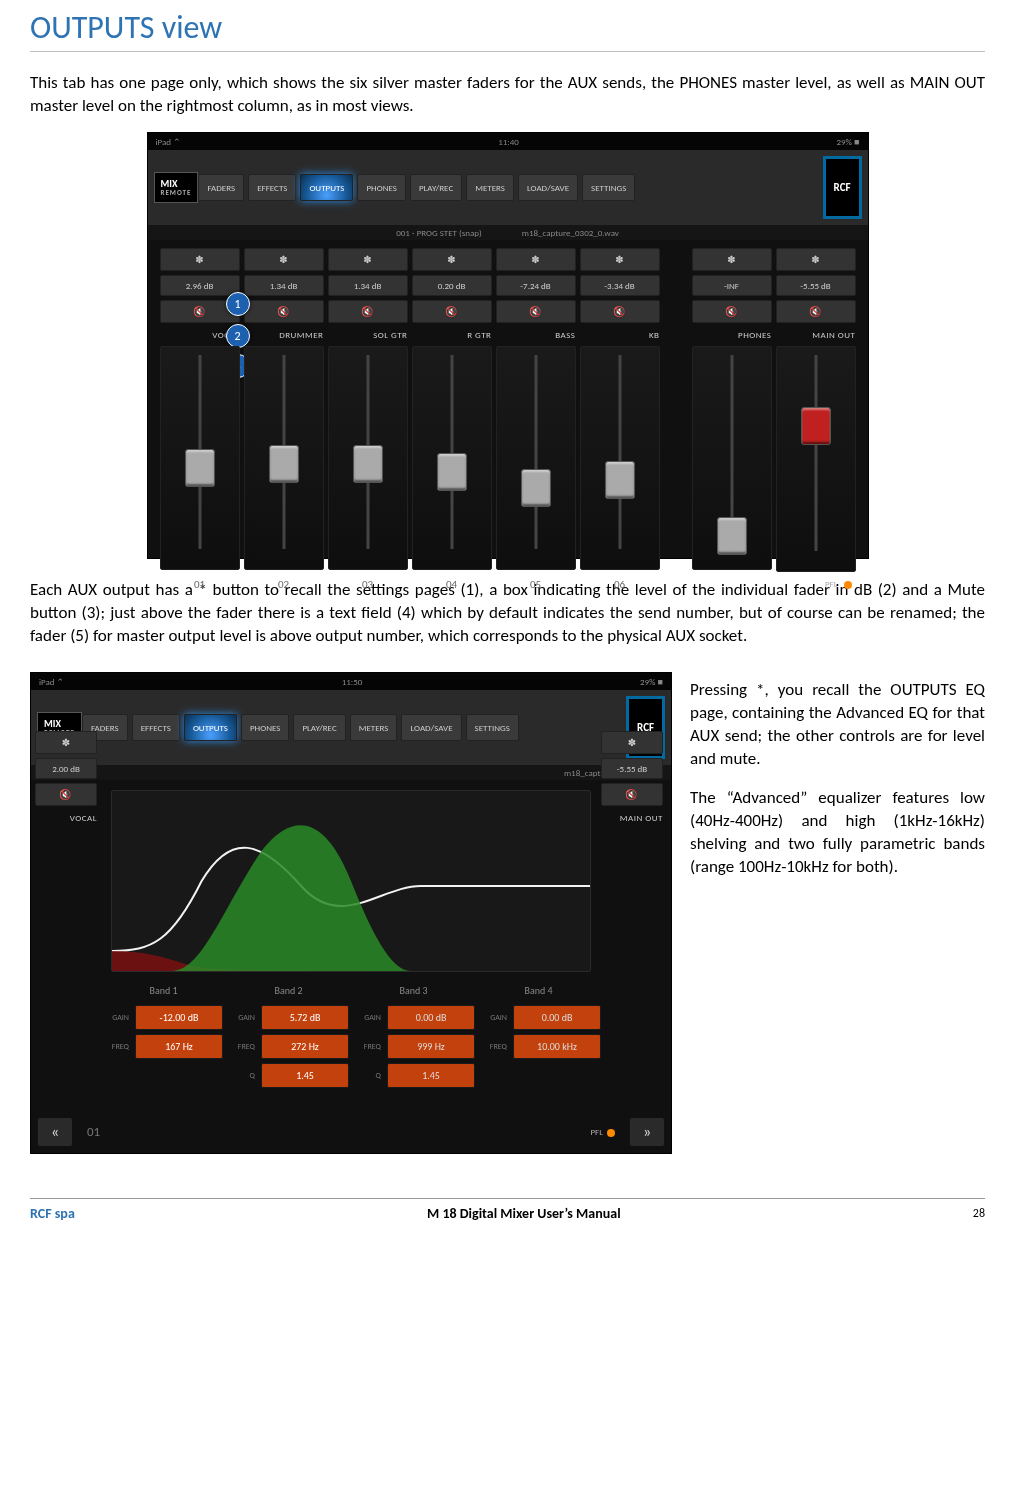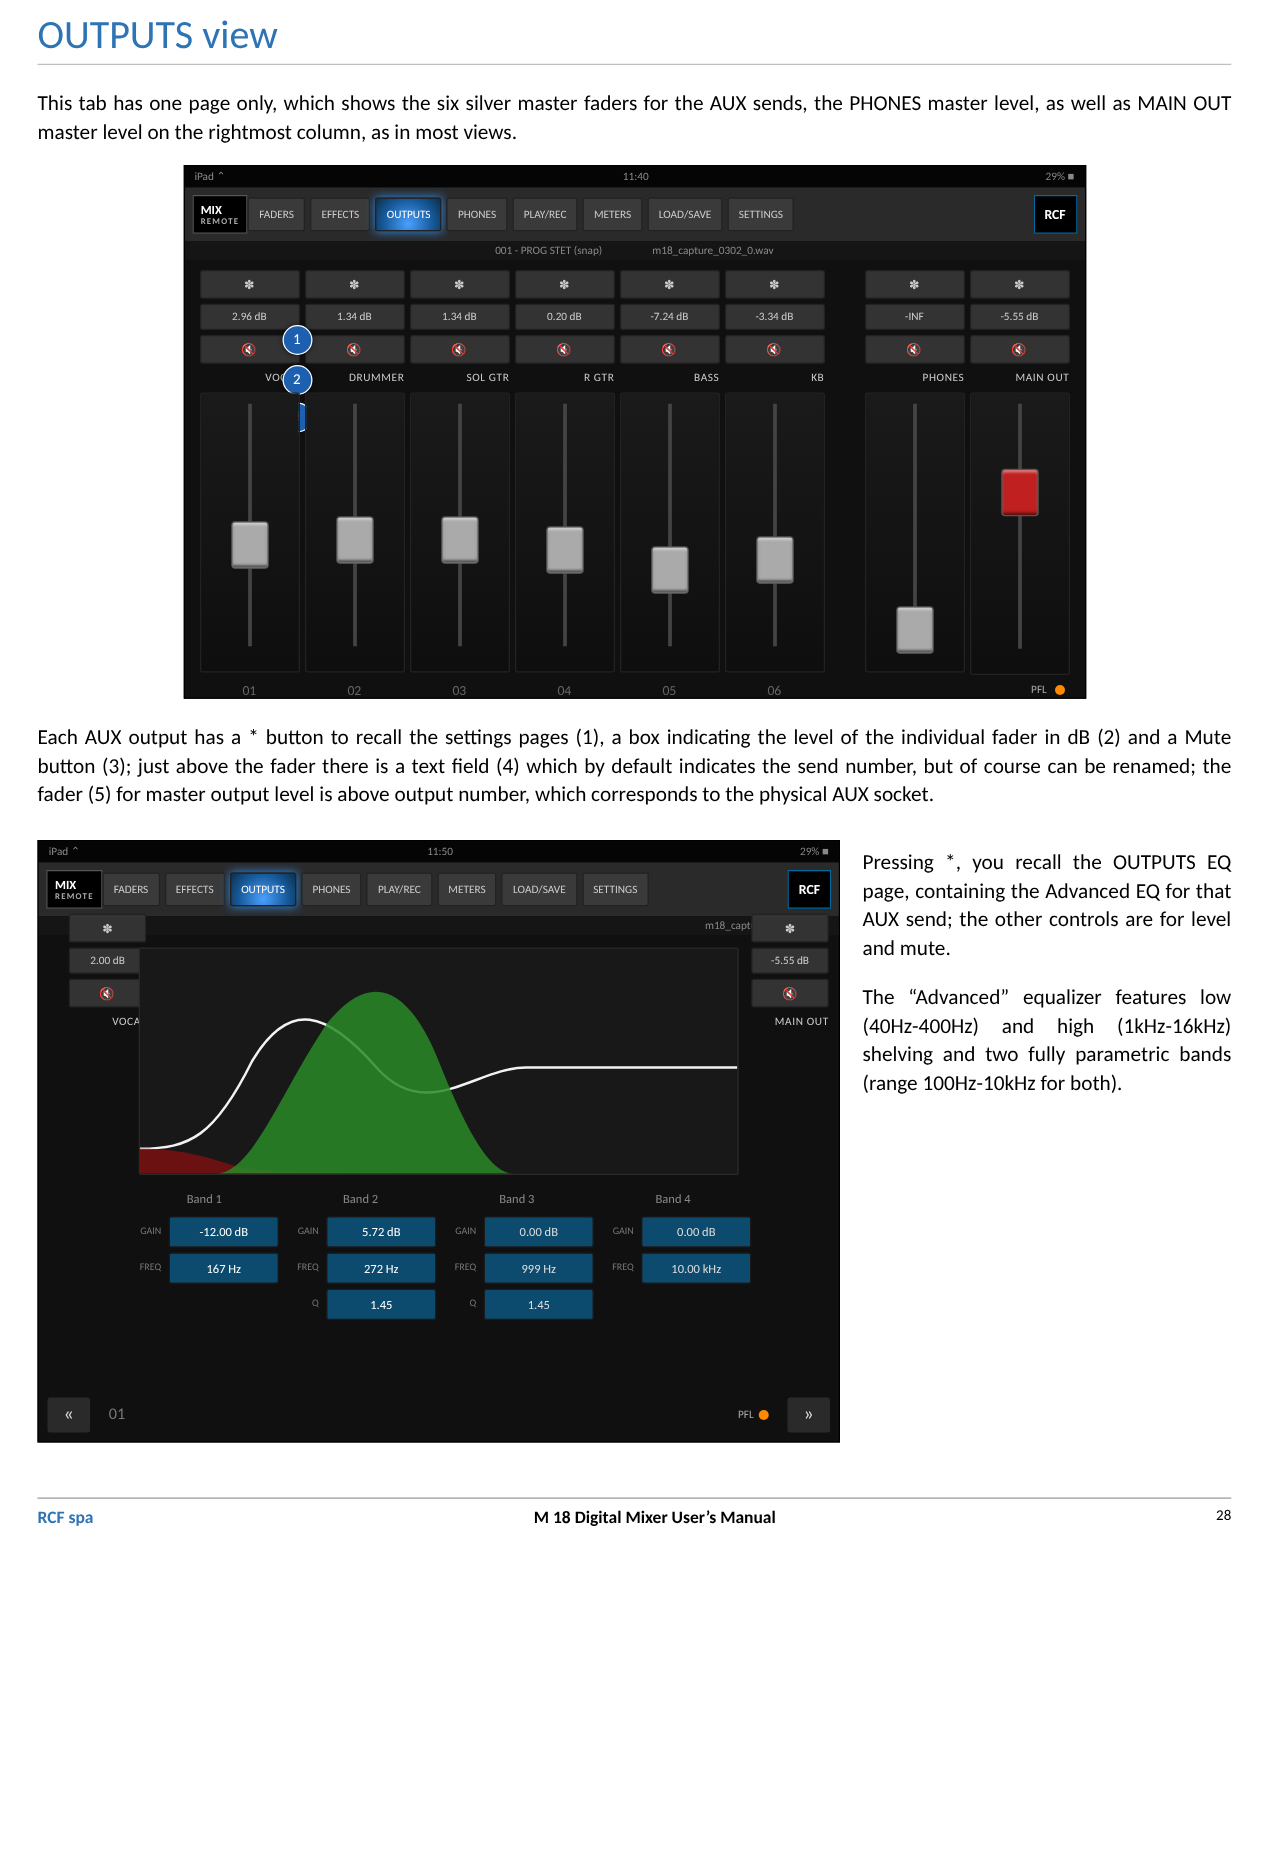--- a/index.html
+++ b/index.html
@@ -57,21 +57,21 @@
   .navbtn {
     background:#3a3a3a; color:#ccc; font-size:9px; padding:7px 8px;
     border-radius:2px; border:1px solid #222;
   }
   .navbtn.active {
     background: radial-gradient(circle at 50% 80%, #4aa0ff 0%, #175a9a 60%, #0b3050 100%);
     color:#fff; box-shadow: 0 0 8px #2d8ae6;
   }
   .rcf-badge {
     background:#000; color:#fff; font-weight:bold; font-size:11px;
-    padding:8px 8px; border:1px solid #0369a1; margin-left:auto;
+    padding:22px 8px; border:3px solid #0369a1; margin-left:auto;
   }
   .shot-content { position:relative; padding:8px 12px 8px 12px; height: calc(100% - 66px); box-sizing:border-box;}
   .grid-outputs {
     display:grid;
     grid-template-columns: repeat(6, 1fr) 24px 1fr 1fr;
     gap:4px;
     height:100%;
   }
   .col { display:flex; flex-direction:column; align-items:stretch; gap:4px; }
   .spacer-col { }
@@ -120,41 +120,41 @@
   .row2 { display:flex; gap:18px; align-items:flex-start; margin-top:10px;}
   .shot2 { width:640px; height:480px; flex:0 0 640px; }
   .side-text { flex:1; font-size:17px; line-height:1.35; text-align:justify; }
   .eq-area {
     margin:8px; height:180px; position:relative;
     background:#181818; border:1px solid #2a2a2a; border-radius:2px;
     overflow:hidden;
   }
   .eq-area svg { width:100%; height:100%; display:block;}
   .eq-left-col {
-    position:absolute; left:24px; top:58px; width:62px;
+    position:absolute; left:4px; top:58px; width:62px;
     display:flex; flex-direction:column; gap:4px;
   }
   .eq-right-col {
     position:absolute; right:8px; top:58px; width:62px;
     display:flex; flex-direction:column; gap:4px;
   }
   .bands-row { display:flex; justify-content:space-around; margin:8px 6px 0 6px; }
   .band-tab { font-size:10px; color:#888; padding:4px 14px; }
   .ctrl-grid {
     display:grid; grid-template-columns: repeat(4,1fr); gap:4px; margin:4px 6px;
   }
   .ctrl-cell {
     display:flex; align-items:center; gap:6px;
     background:transparent;
   }
   .ctrl-label {
     font-size:8px; color:#777; width:28px; text-align:right;
   }
   .ctrl-val {
-    flex:1; background:#0c4a6e; border:1px solid #1a1a1a; border-radius:2px;
+    flex:1; background:#c2410c; border:1px solid #1a1a1a; border-radius:2px;
     text-align:center; font-size:10px; color:#ddd; padding:5px 0;
   }
   .ctrl-val.active { color:#fff; }
   .ctrl-val.dim { color:#555; }
   .bot-row {
     position:absolute; bottom:6px; left:6px; right:6px;
     display:flex; align-items:center; justify-content:space-between;
   }
   .chevron {
     background:#2a2a2a; border:1px solid #111; color:#ddd;

